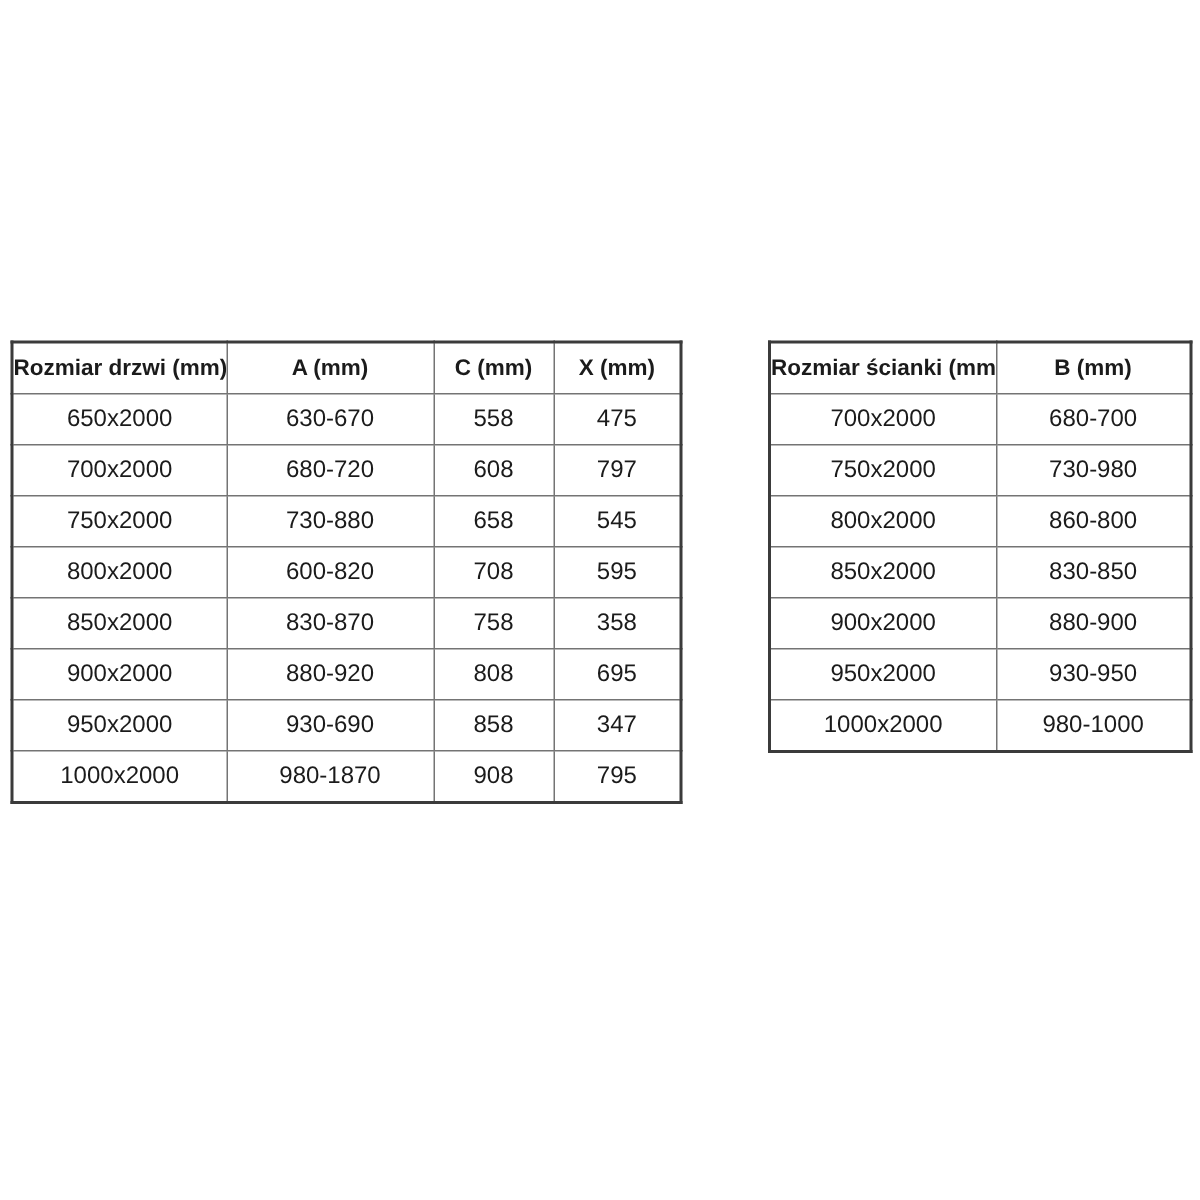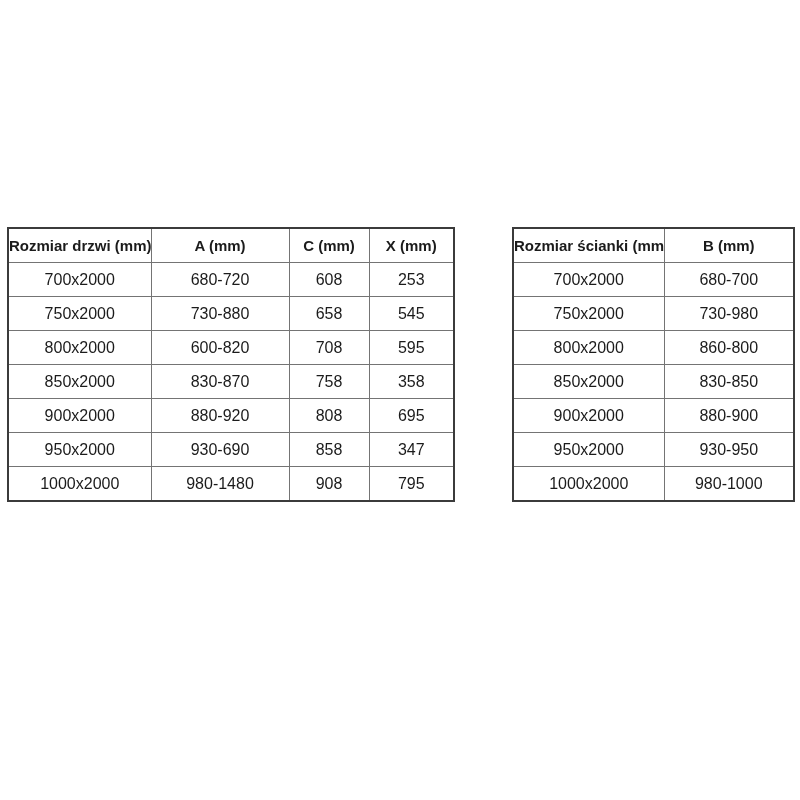--- a/index.html
+++ b/index.html
@@ -70,24 +70,30 @@
       <thead>
         <tr>
           <th>Rozmiar drzwi (mm)</th>
           <th>A (mm)</th>
           <th>C (mm)</th>
           <th>X (mm)</th>
         </tr>
       </thead>
       <tbody>
         <tr>
+          <td>650x2000</td>
+          <td>630-670</td>
+          <td>558</td>
+          <td>475</td>
+        </tr>
+        <tr>
           <td>700x2000</td>
           <td>680-720</td>
           <td>608</td>
-          <td>253</td>
+          <td>797</td>
         </tr>
         <tr>
           <td>750x2000</td>
           <td>730-880</td>
           <td>658</td>
           <td>545</td>
         </tr>
         <tr>
           <td>800x2000</td>
           <td>600-820</td>
@@ -107,21 +113,21 @@
           <td>695</td>
         </tr>
         <tr>
           <td>950x2000</td>
           <td>930-690</td>
           <td>858</td>
           <td>347</td>
         </tr>
         <tr>
           <td>1000x2000</td>
-          <td>980-1480</td>
+          <td>980-1870</td>
           <td>908</td>
           <td>795</td>
         </tr>
       </tbody>
     </table>
   <table id="wall-table" class="spec">
       <colgroup>
         <col style="width: 151px;">
         <col style="width: 130px;">
       </colgroup>

